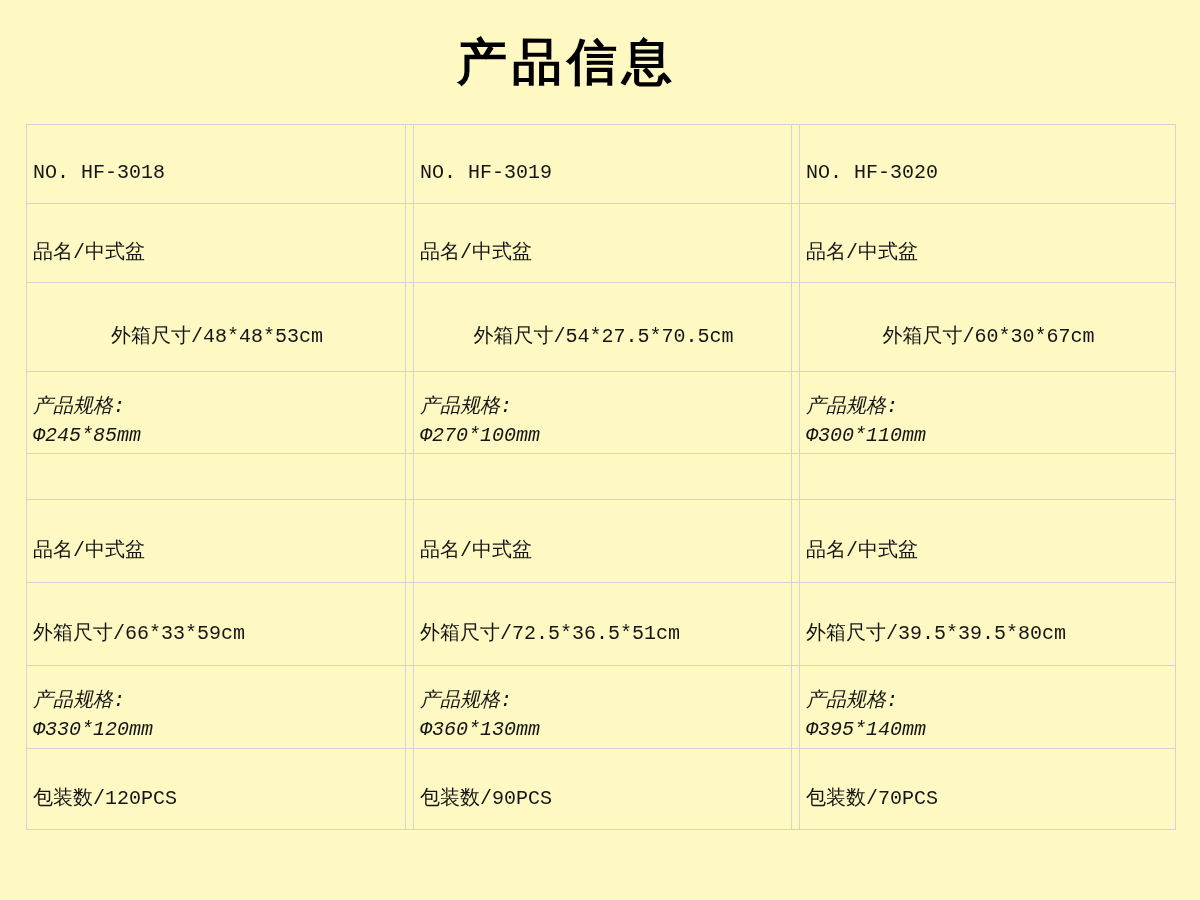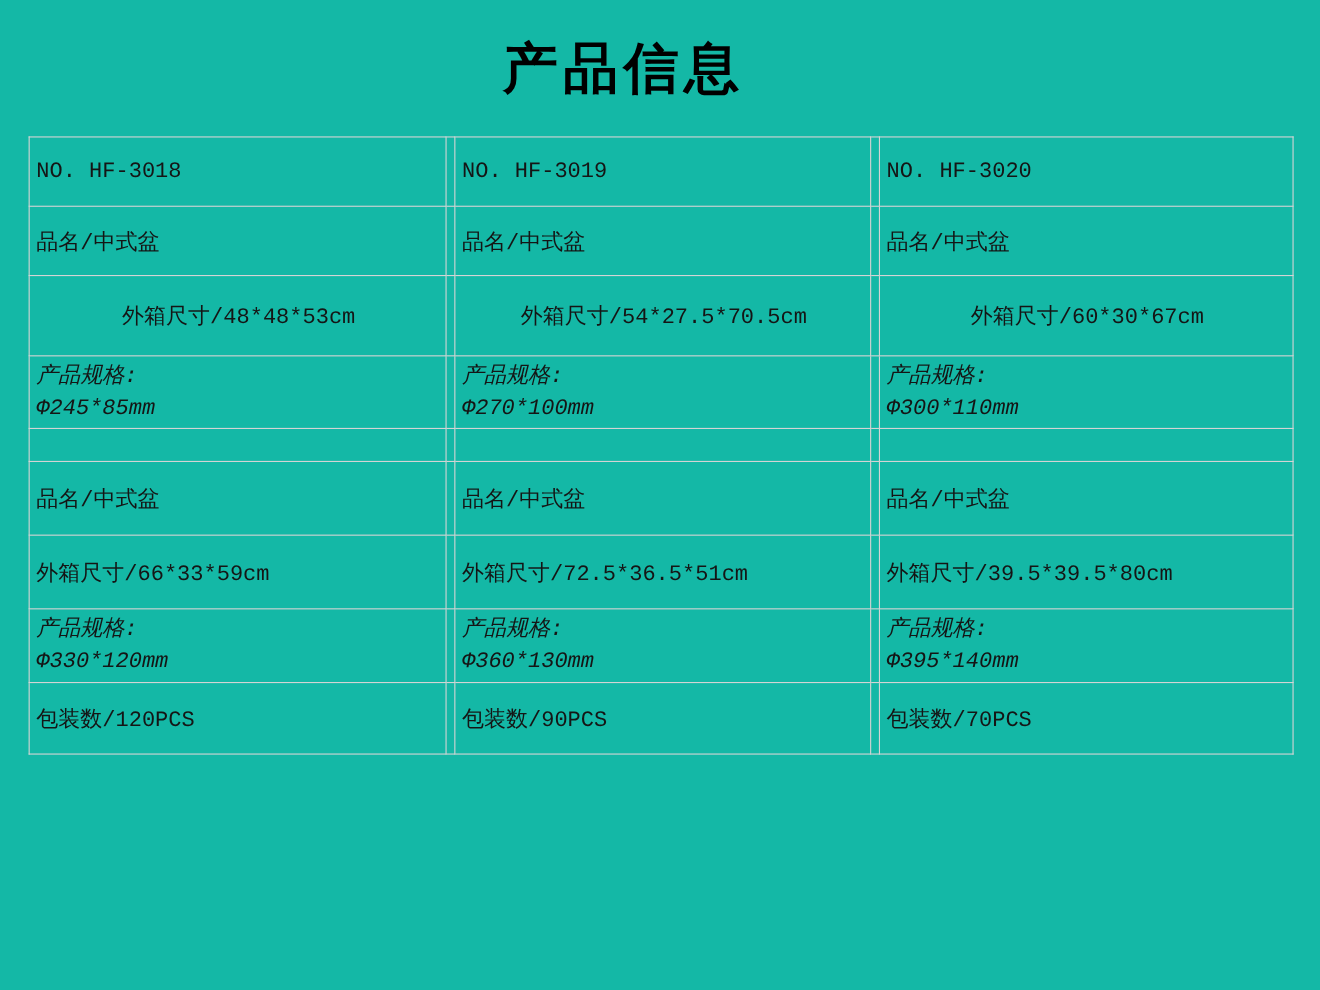--- a/index.html
+++ b/index.html
@@ -6,21 +6,21 @@
     margin: 0;
     padding: 0;
     background: #ffffff;
     width: 1200px;
     height: 900px;
     overflow: hidden;
   }
   .page {
     width: 1200px;
     height: 900px;
-    background: #14b8a6;
+    background: #fef9c3;
     position: relative;
   }
   h1.page-title {
     margin: 0;
     padding-top: 34px;
     height: 90px;
     box-sizing: content-box;
     text-align: center;
     font-family: "Liberation Sans", "DejaVu Sans", sans-serif;
     font-weight: bold;
@@ -34,21 +34,21 @@
   table.product-table {
     border-collapse: collapse;
     table-layout: fixed;
     margin-left: 26px;
     width: 1149px;
     font-family: "Liberation Mono", "DejaVu Sans Mono", "Liberation Serif", monospace;
     color: #151515;
   }
   table.product-table td {
     border: 1px solid #d4d4d4;
-    padding: 0 4px 0 6px;
+    padding: 16px 4px 0 6px;
     font-size: 20px;
     vertical-align: middle;
     overflow: hidden;
     white-space: nowrap;
   }
   td.sep {
     padding: 0;
   }
   tr.r-no     td { height: 62px; }
   tr.r-name   td { height: 62px; }

